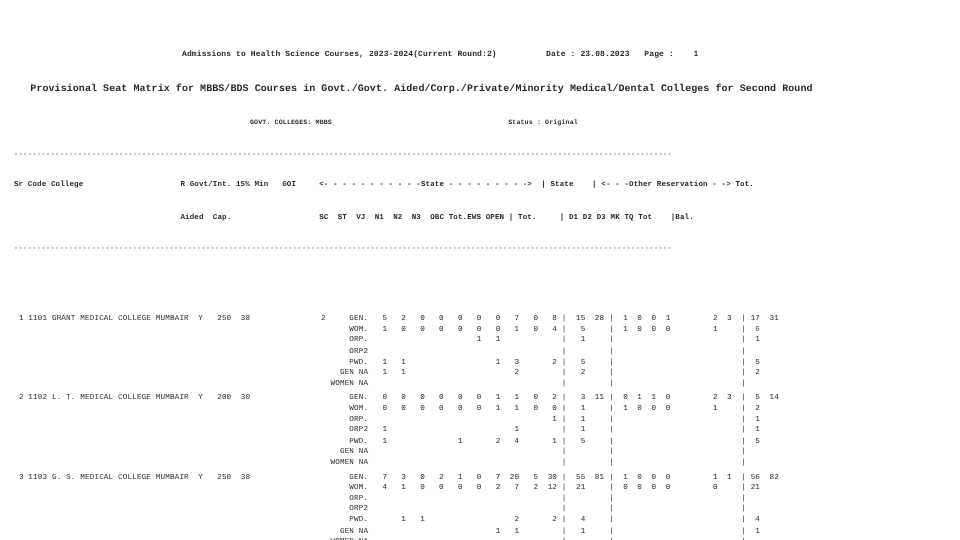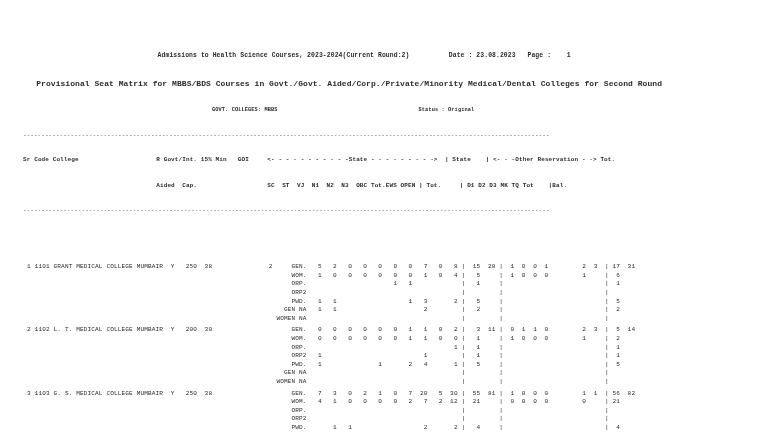--- a/index.html
+++ b/index.html
@@ -11,21 +11,21 @@
     width: 768px;
     height: 432px;
     overflow: hidden;
     font-family: "Liberation Mono", "DejaVu Sans Mono", monospace;
     color: #2b2b2b;
   }
   .page {
     position: relative;
     width: 768px;
     height: 384px;
-    padding: 12px;
+    padding: 0;
     box-sizing: border-box;
   }
   .doc {
     font-size: 6.1px;
     line-height: 8.6px;
     white-space: pre;
     letter-spacing: 0.12px;
     padding: 14px 0 0 0;
   }
   .line { white-space: pre; display: block; }

